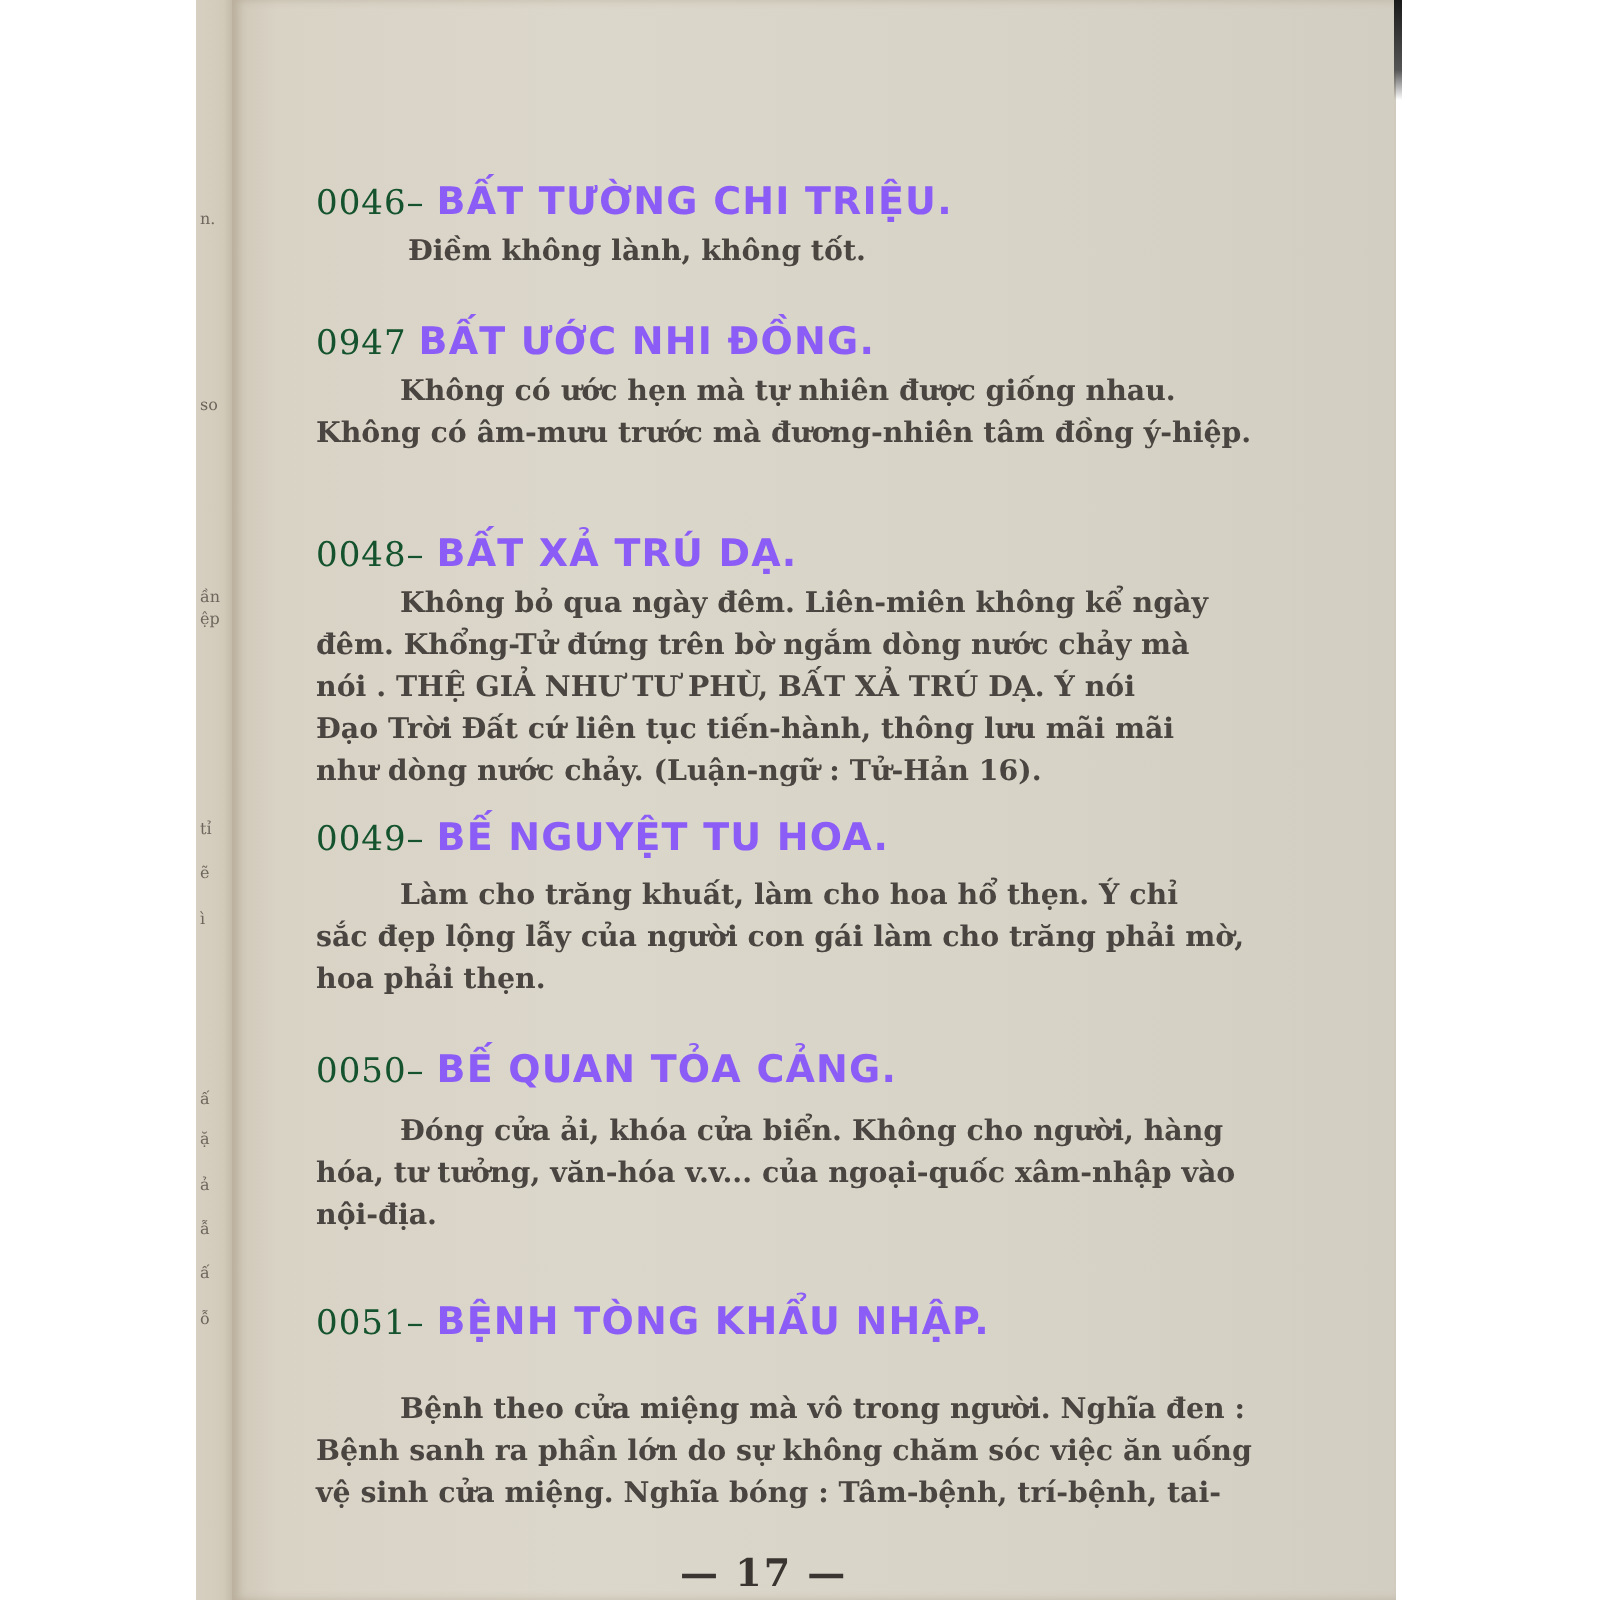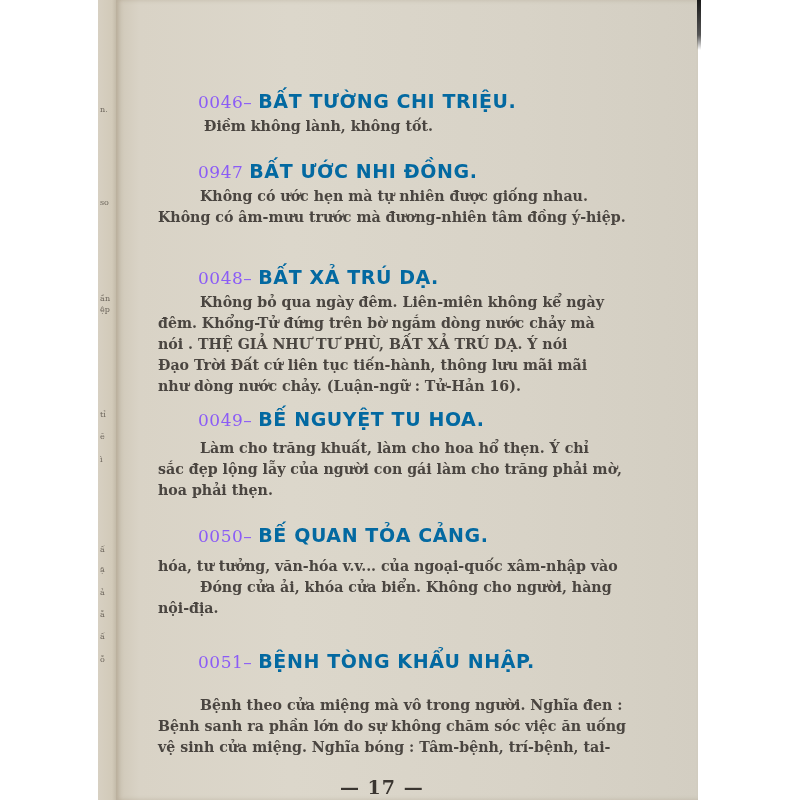--- a/index.html
+++ b/index.html
@@ -16,24 +16,24 @@
     background:linear-gradient(90deg,#cfc7b7 0%,#d9d3c6 4%,#dcd7cb 30%,#d8d3c7 70%,#d3cec2 100%);
     box-shadow: inset 3px 0 4px rgba(120,100,70,0.25);
   }
   .spine {
     position:absolute; left:697px; top:0; width:4px; height:50px;
     background:linear-gradient(180deg,#1a1a1a,#555 70%,rgba(0,0,0,0));
   }
   .entry { position:absolute; left:158px; width:480px; }
   .heading { display:flex; align-items:baseline; white-space:nowrap; }
   .num {
-    font-family:"DejaVu Serif", serif; font-size:17px; color:#8b5cf6; letter-spacing:0.5px;margin-left:40px;
+    font-family:"DejaVu Serif", serif; font-size:17px; color:#14532d; letter-spacing:0.5px;
   }
   .title {
-    font-family:"DejaVu Sans", sans-serif; font-weight:bold; font-size:19px; color:#0369a1;
+    font-family:"DejaVu Sans", sans-serif; font-weight:bold; font-size:19px; color:#8b5cf6;
     margin-left:6px; letter-spacing:0.6px;
   }
   .body {
     font-family:"DejaVu Serif", serif; font-size:14.2px; color:#4a4540; line-height:21px;
     text-align:justify; margin-top:4px;font-weight:bold;
   }
   .body .line { display:block; white-space:nowrap; }
   .footer {
     position:absolute; top:776px; left:340px; font-family:"DejaVu Serif", serif;
     font-size:19px; color:#3a3530; font-weight:bold; letter-spacing:1px;
@@ -107,22 +107,22 @@
     <span class="line">hoa phải thẹn.</span>
   </div>
 </div>
 
 <div class="entry" style="top:524px">
   <div class="heading">
     <span class="num">0050–</span>
     <span class="title">BẾ QUAN TỎA CẢNG.</span>
   </div>
   <div class="body" style="margin-top:10px">
+    <span class="line" style="padding-left:42px">Đóng cửa ải, khóa cửa biển. Không cho người, hàng</span>
     <span class="line">hóa, tư tưởng, văn-hóa v.v... của ngoại-quốc xâm-nhập vào</span>
-    <span class="line" style="padding-left:42px">Đóng cửa ải, khóa cửa biển. Không cho người, hàng</span>
     <span class="line">nội-địa.</span>
   </div>
 </div>
 
 <div class="entry" style="top:650px">
   <div class="heading">
     <span class="num">0051–</span>
     <span class="title">BỆNH TÒNG KHẨU NHẬP.</span>
   </div>
   <div class="body" style="margin-top:23px">

